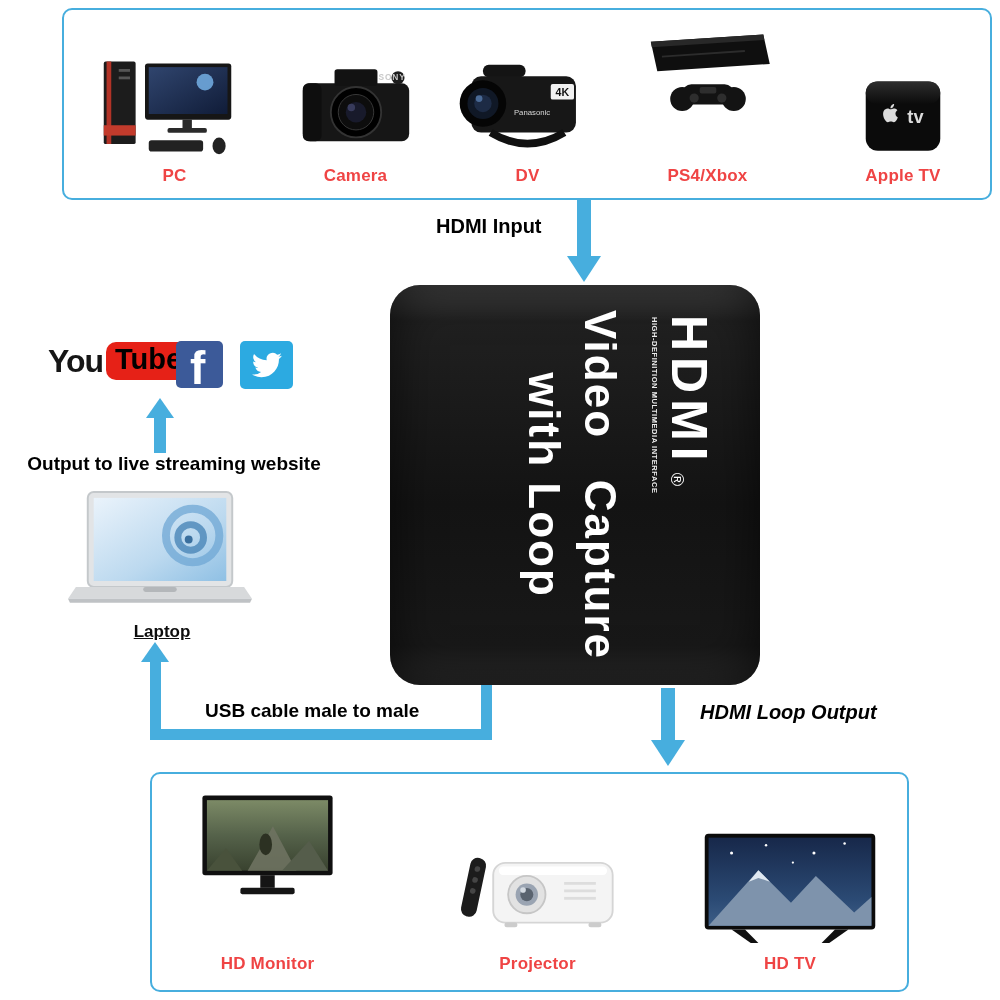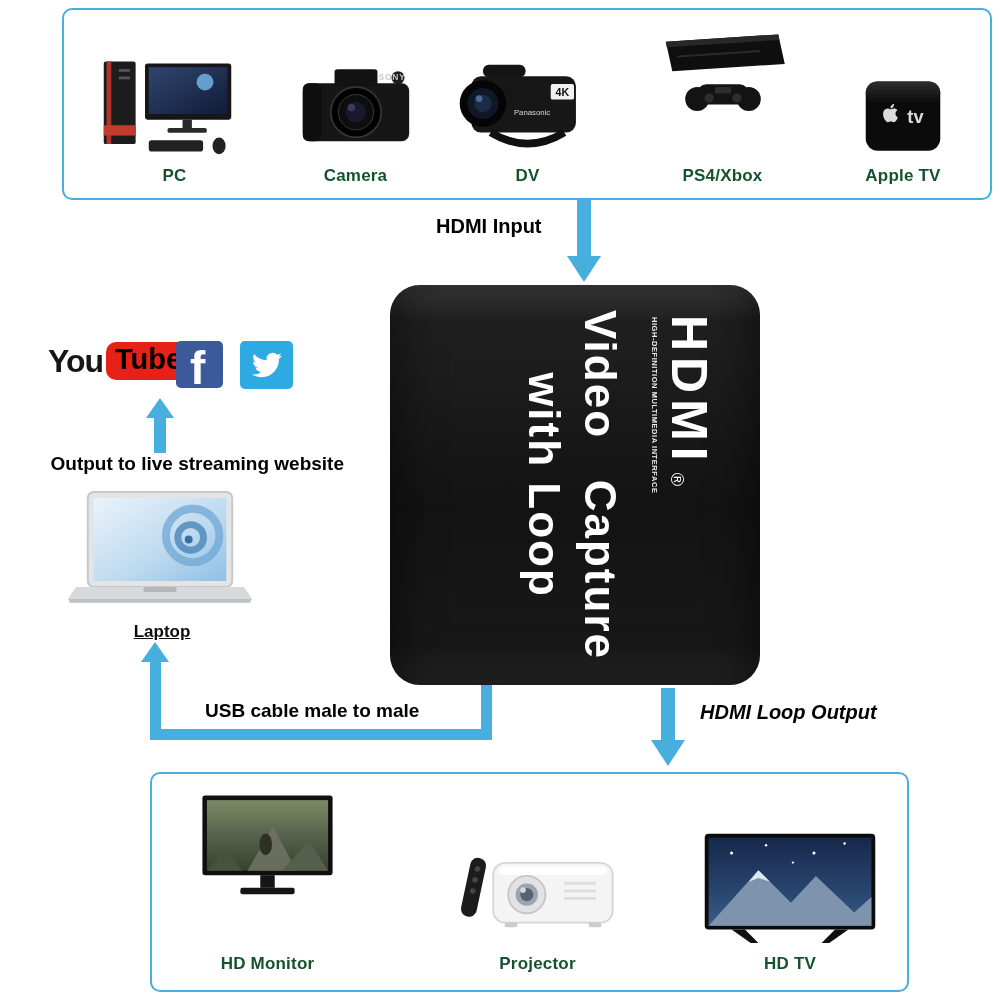--- a/index.html
+++ b/index.html
@@ -5,24 +5,24 @@
   html,body{margin:0;padding:0;}
   body{width:1000px;height:1000px;background:#ffffff;font-family:"Liberation Sans",sans-serif;overflow:hidden;}
   #canvas{position:relative;width:1000px;height:1000px;background:#fff;}
 
   .panel{position:absolute;border:2px solid #47aede;border-radius:10px;background:#fff;}
   #top-panel{left:62px;top:8px;width:926px;height:188px;}
   #bottom-panel{left:150px;top:772px;width:755px;height:216px;}
 
   .device-item{position:absolute;display:flex;flex-direction:column;align-items:center;justify-content:flex-end;}
   .device-item svg{margin-bottom:4px;}
-  .item-label{font-weight:bold;font-size:17px;color:#14532d;letter-spacing:0.2px;text-align:center;}
+  .item-label{font-weight:bold;font-size:17px;color:#ef4444;letter-spacing:0.2px;text-align:center;}
 
   .flow-label{position:absolute;font-weight:bold;font-size:20px;color:#000000;white-space:nowrap;}
-  #streaming-label{font-size:19px;width:340px;text-align:right;white-space:normal;}
+  #streaming-label{font-size:19px;width:340px;text-align:center;white-space:normal;}
   #laptop-label{position:absolute;font-weight:bold;font-size:17px;color:#0d0d0d;width:100px;text-align:center;text-decoration:underline;}
 
   .shaft{position:absolute;background:#47aede;}
   .head-down{position:absolute;width:0;height:0;border-left:17px solid transparent;border-right:17px solid transparent;border-top:26px solid #47aede;}
   .head-up{position:absolute;width:0;height:0;border-left:14px solid transparent;border-right:14px solid transparent;border-bottom:20px solid #47aede;}
 
   #capture-device{position:absolute;left:390px;top:285px;width:370px;height:400px;border-radius:30px;overflow:hidden;
     background:linear-gradient(180deg,#454545 0%,#202020 9%,#131313 55%,#181818 90%,#2b2b2b 100%);
     box-shadow:inset 0 0 50px rgba(0,0,0,0.65);}
   .device-rot{position:absolute;left:-15px;top:15px;width:400px;height:370px;transform:rotate(90deg);color:#fff;padding-top:46px;box-sizing:border-box;}
@@ -97,21 +97,21 @@
       <circle cx="34" cy="50" r="9" fill="#1d2b45"></circle>
       <circle cx="30" cy="45" r="3.5" fill="#4a6a96"></circle>
       <rect x="104" y="30" width="24" height="16" rx="2" fill="#f2f2f2"></rect>
       <text x="109" y="42" font-size="11" font-weight="bold" fill="#111">4K</text>
       <text x="66" y="62" font-size="8" fill="#d8d8d8">Panasonic</text>
       <path d="M42 80 Q 80 103 118 80" stroke="#101010" stroke-width="8" fill="none"></path>
     </svg>
     <div class="item-label">DV</div>
   </div>
 
-  <div class="device-item" style="left:635px;top:16px;width:175px;height:170px;gap:40px;">
+  <div class="device-item" style="left:620px;top:16px;width:175px;height:170px;gap:40px;">
     <svg width="160" viewBox="0 0 160 115">
       <polygon points="18,28 140,20 147,52 25,60" fill="#0f0f0f"></polygon>
       <polygon points="18,28 140,20 141,26 19,34" fill="#282828"></polygon>
       <line x1="30" y1="44" x2="120" y2="38" stroke="#2c2c2c" stroke-width="2"></line>
       <rect x="52" y="74" width="56" height="22" rx="10" fill="#131313"></rect>
       <circle cx="52" cy="90" r="13" fill="#131313"></circle>
       <circle cx="108" cy="90" r="13" fill="#131313"></circle>
       <circle cx="65" cy="89" r="5" fill="#2e2e2e"></circle>
       <circle cx="95" cy="89" r="5" fill="#2e2e2e"></circle>
       <rect x="71" y="77" width="18" height="7" rx="2" fill="#2e2e2e"></rect>

